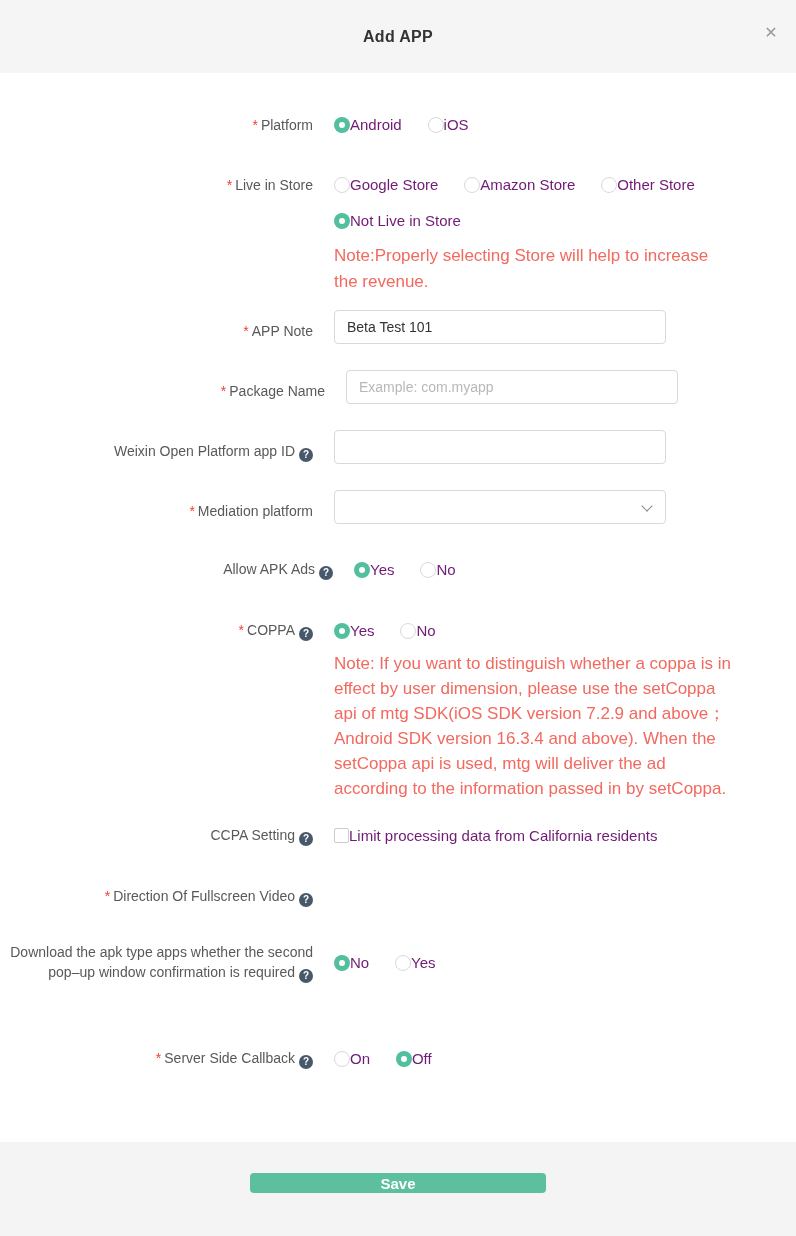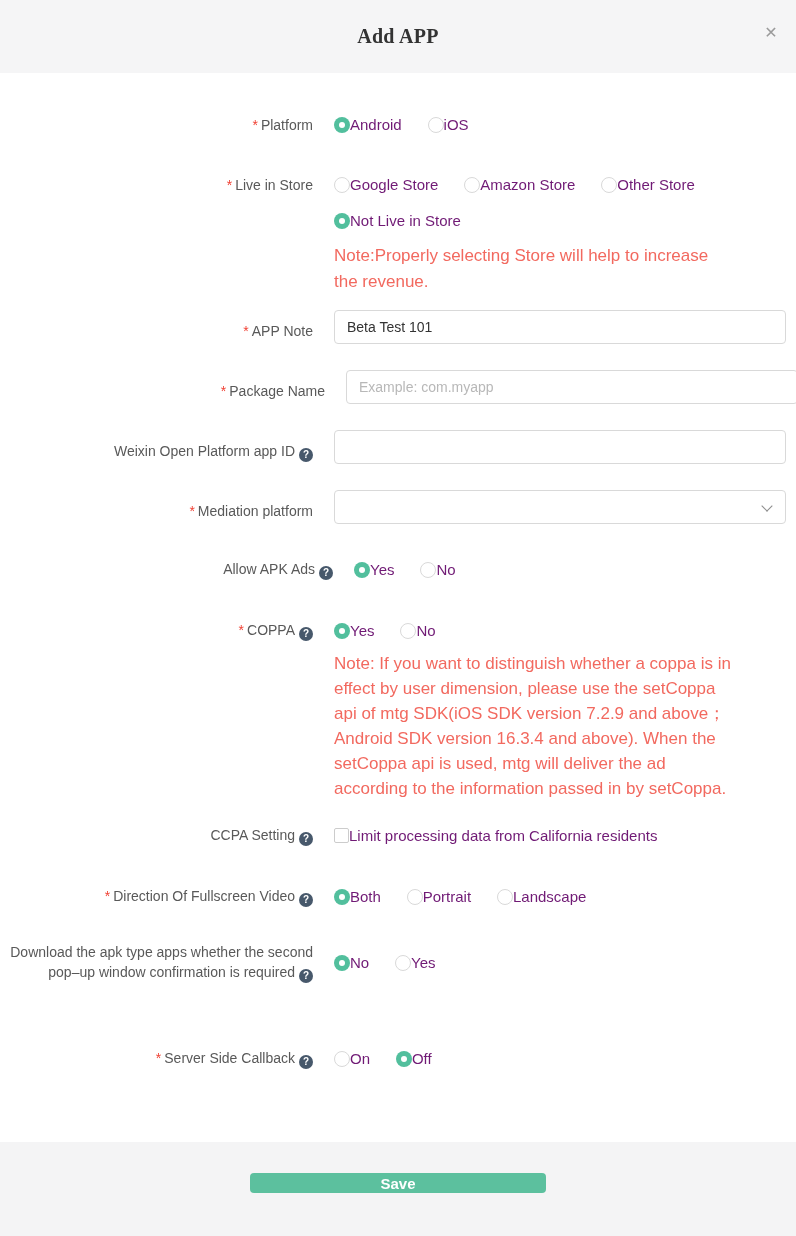--- a/index.html
+++ b/index.html
@@ -9,21 +9,21 @@
     font-family:"Liberation Sans","DejaVu Sans",sans-serif;
     color:#333; font-size:14px; overflow:hidden;
   }
   .modal { width:796px; height:1236px; display:flex; flex-direction:column; background:#fff; }
 
   
   .modal-header {
     height:73px; flex:none; background:#f5f5f6; position:relative;
     display:flex; align-items:center; justify-content:center;
   }
-  .modal-title { font-size:20px; font-weight:bold; color:#333; letter-spacing:.3px;font-family:Liberation Serif, serif; }
+  .modal-title { font-size:16px; font-weight:bold; color:#333; letter-spacing:.3px; }
   .modal-close {
     position:absolute; right:16px; top:24px; width:18px; height:18px;
     color:#9b9b9b; font-size:16px; line-height:18px; text-align:center; cursor:pointer;
     background:none; border:none; font-family:inherit;
   }
 
   
   .modal-body { flex:1 1 auto; background:#fff; padding:42px 0 59px 0; }
 
   .row { display:flex; align-items:center; }
@@ -49,21 +49,21 @@
     border-radius:50%; background:#fff;
   }
   .checkbox {
     width:15px; height:15px; border:1px solid #ccc; border-radius:2px; background:#fff;
     display:inline-block; flex:none;
   }
   .opt-text { color:#701a75; font-size:15px; line-height:20px; }
 
   
   .text-input, .select {
-    width:452px; height:34px; border:1px solid #d9d9d9; border-radius:4px;
+    width:332px; height:34px; border:1px solid #d9d9d9; border-radius:4px;
     background:#fff; padding:0 12px; font-size:14px; color:#333;
     font-family:inherit; outline:none;
   }
   .text-input::placeholder { color:#b8b8b8; }
   .select { position:relative; display:flex; align-items:center; cursor:pointer; }
   .select .chev {
     position:absolute; right:14px; top:13px; width:8px; height:8px;
     border-left:1px solid #8c8c8c; border-bottom:1px solid #8c8c8c;
     transform:rotate(-45deg); margin-top:-2px;
   }
@@ -238,34 +238,20 @@
       <div class="row-ctrl">
         <label class="opt">
           <span class="checkbox"></span>
           <span class="opt-text">Limit processing data from California residents</span>
         </label>
       </div>
     </div>
 
     <div class="row r-direction">
       <div class="row-label"><span class="req">*</span><span>Direction Of Fullscreen Video</span><span class="help">?</span></div>
-      <div class="row-ctrl">
-        <label class="opt">
-          <span class="radio selected"></span>
-          <span class="opt-text">Both</span>
-        </label>
-        <label class="opt">
-          <span class="radio"></span>
-          <span class="opt-text">Portrait</span>
-        </label>
-        <label class="opt">
-          <span class="radio"></span>
-          <span class="opt-text">Landscape</span>
-        </label>
-      </div>
     </div>
 
     <div class="row r-download">
       <div class="row-label"><span>Download the apk type apps whether the second pop–up window confirmation is required</span><span class="help">?</span></div>
       <div class="row-ctrl">
         <label class="opt">
           <span class="radio selected"></span>
           <span class="opt-text">No</span>
         </label>
         <label class="opt">

